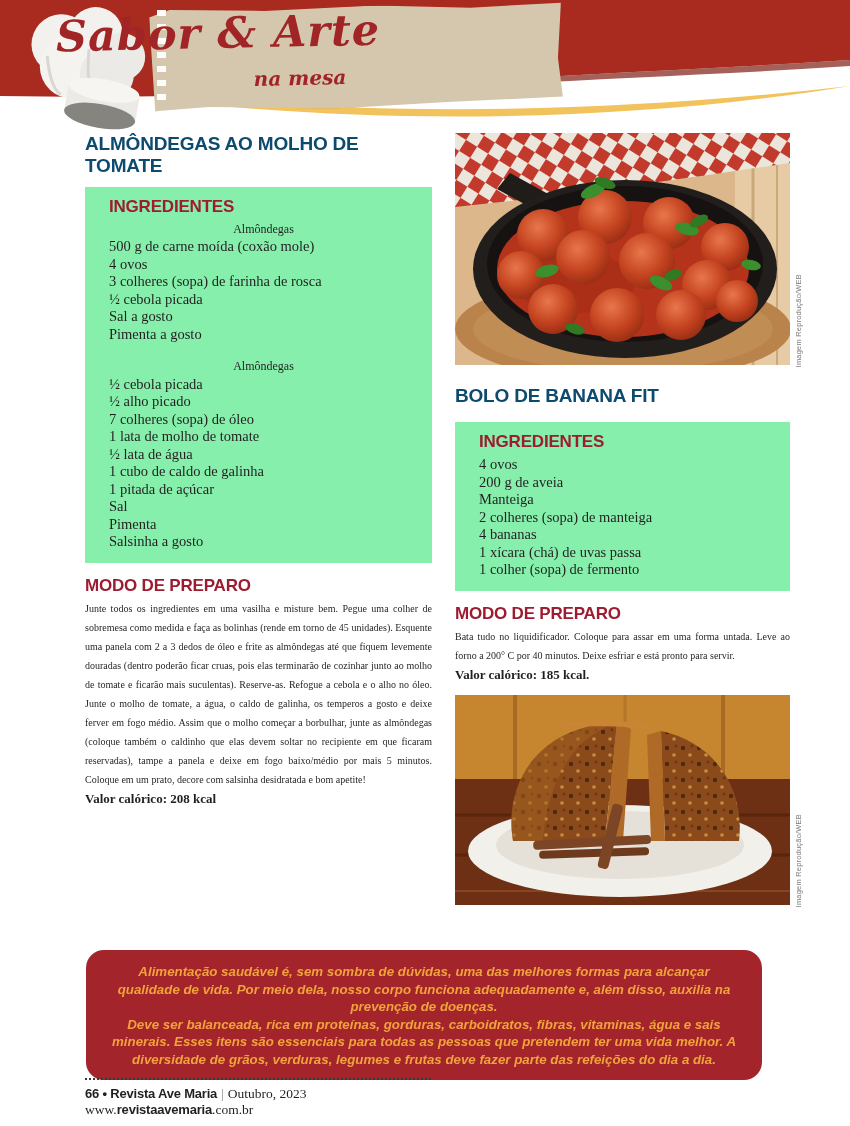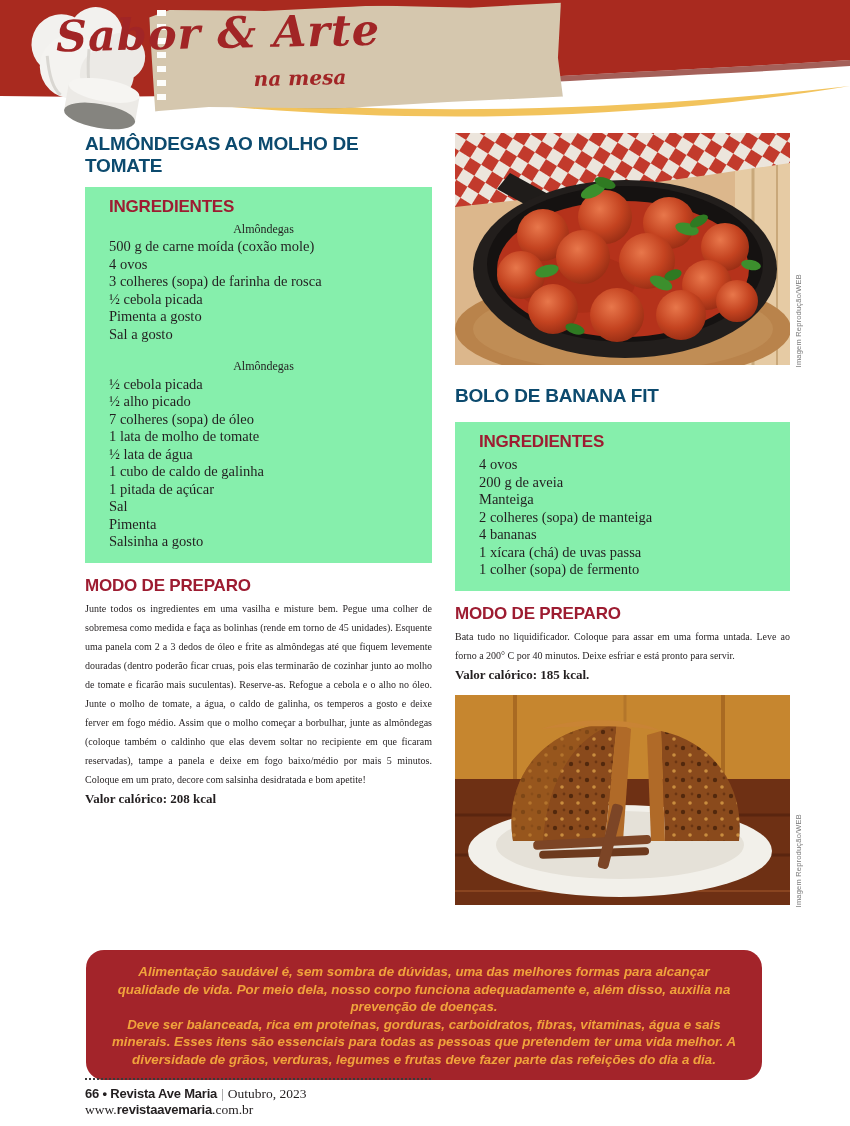--- a/index.html
+++ b/index.html
@@ -97,22 +97,22 @@
 
     <div class="ing-box">
       <div class="ing-heading">INGREDIENTES</div>
       <div class="group-name">Almôndegas</div>
       <ul class="ing-list">
 
       <li>500 g de carne moída (coxão mole)</li>
           <li>4 ovos</li>
           <li>3 colheres (sopa) de farinha de rosca</li>
           <li>½ cebola picada</li>
+          <li>Sal a gosto</li>
           <li>Pimenta a gosto</li>
-          <li>Sal a gosto</li>
         </ul>
       <div class="group-gap"></div>
       <div class="group-name">Almôndegas</div>
       <ul class="ing-list">
 
       <li>½ cebola picada</li>
           <li>½ alho picado</li>
           <li>7 colheres (sopa) de óleo</li>
           <li>1 lata de molho de tomate</li>
           <li>½ lata de água</li>

